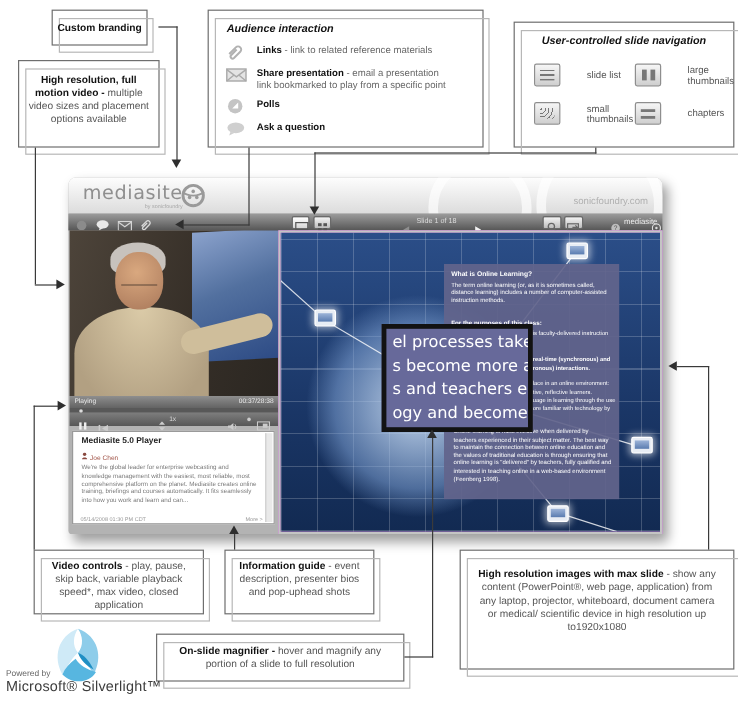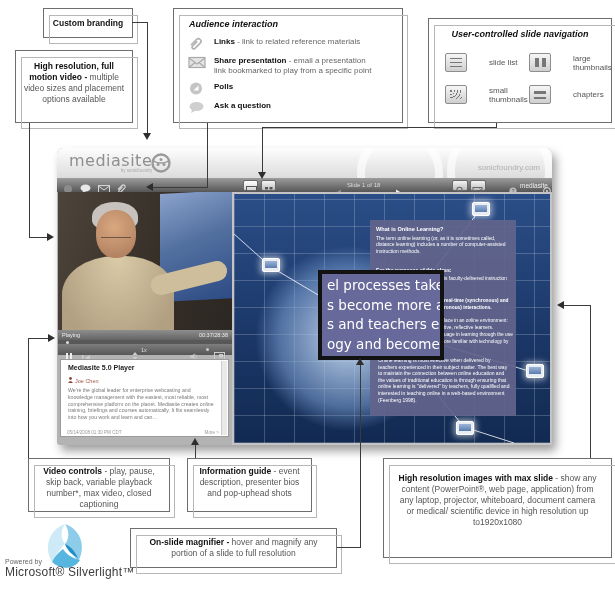--- a/index.html
+++ b/index.html
@@ -92,21 +92,21 @@
   
   #sl-text{position:absolute;left:5px;top:558px;z-index:5;}
   #sl-text .pb{font-size:7px;color:#666;}
   #sl-text .nm{font-size:12px;color:#3d3d3d;letter-spacing:.2px;}
 </style>
 </head>
 <body>
 
 <div id="canvas">
 
-  <div class="box" style="left:43px;top:8px;width:90px;height:30px;">
+  <div class="box" style="left:43px;top:8px;width:80px;height:30px;">
     <div class="ctr" style="line-height:28px;"><span class="bt">Custom branding</span></div>
   </div>
 
   <div class="box" style="left:15px;top:50px;width:118px;height:73px;">
     <div class="ctr" style="padding:10px 6px 0 6px;">
       <span class="bt">High resolution, full motion video - </span><span>multiple video sizes and placement options available</span>
     </div>
   </div>
 
   <div class="box" style="left:173px;top:8px;width:230px;height:115px;">
@@ -348,21 +348,21 @@
           <div>el processes take</div>
           <div>s become more ac</div>
           <div>s and teachers eng</div>
           <div>ogy and become m</div>
         </div>
       </div>
     </div>
   </div>
 
   <div class="box" style="left:28px;top:458px;width:142px;height:54px;">
-    <div class="ctr" style="padding:7px 8px 0 8px;"><span class="bt">Video controls</span><span> - play, pause, skip back, variable playback number*, max video, closed captioning</span></div>
+    <div class="ctr" style="padding:7px 8px 0 8px;"><span class="bt">Video controls</span><span> - play, pause, skip back, variable playback speed*, max video, closed application</span></div>
   </div>
   <div class="box" style="left:187px;top:458px;width:125px;height:54px;">
     <div class="ctr" style="padding:7px 8px 0 8px;"><span class="bt">Information guide</span><span> - event description, presenter bios and pop-uphead shots</span></div>
   </div>
   <div class="box" style="left:130px;top:528px;width:207px;height:40px;">
     <div class="ctr" style="padding:8px 12px 0 12px;"><span class="bt">On-slide magnifier - </span><span>hover and magnify any portion of a slide to full resolution</span></div>
   </div>
   <div class="box" style="left:383px;top:458px;width:229px;height:100px;">
     <div class="ctr" style="padding:14px 12px 0 12px;"><span class="bt">High resolution images with max slide</span><span> - show any content (PowerPoint®, web page, application) from any laptop, projector, whiteboard, document camera or medical/ scientific device in high resolution up to1920x1080</span></div>
   </div>

